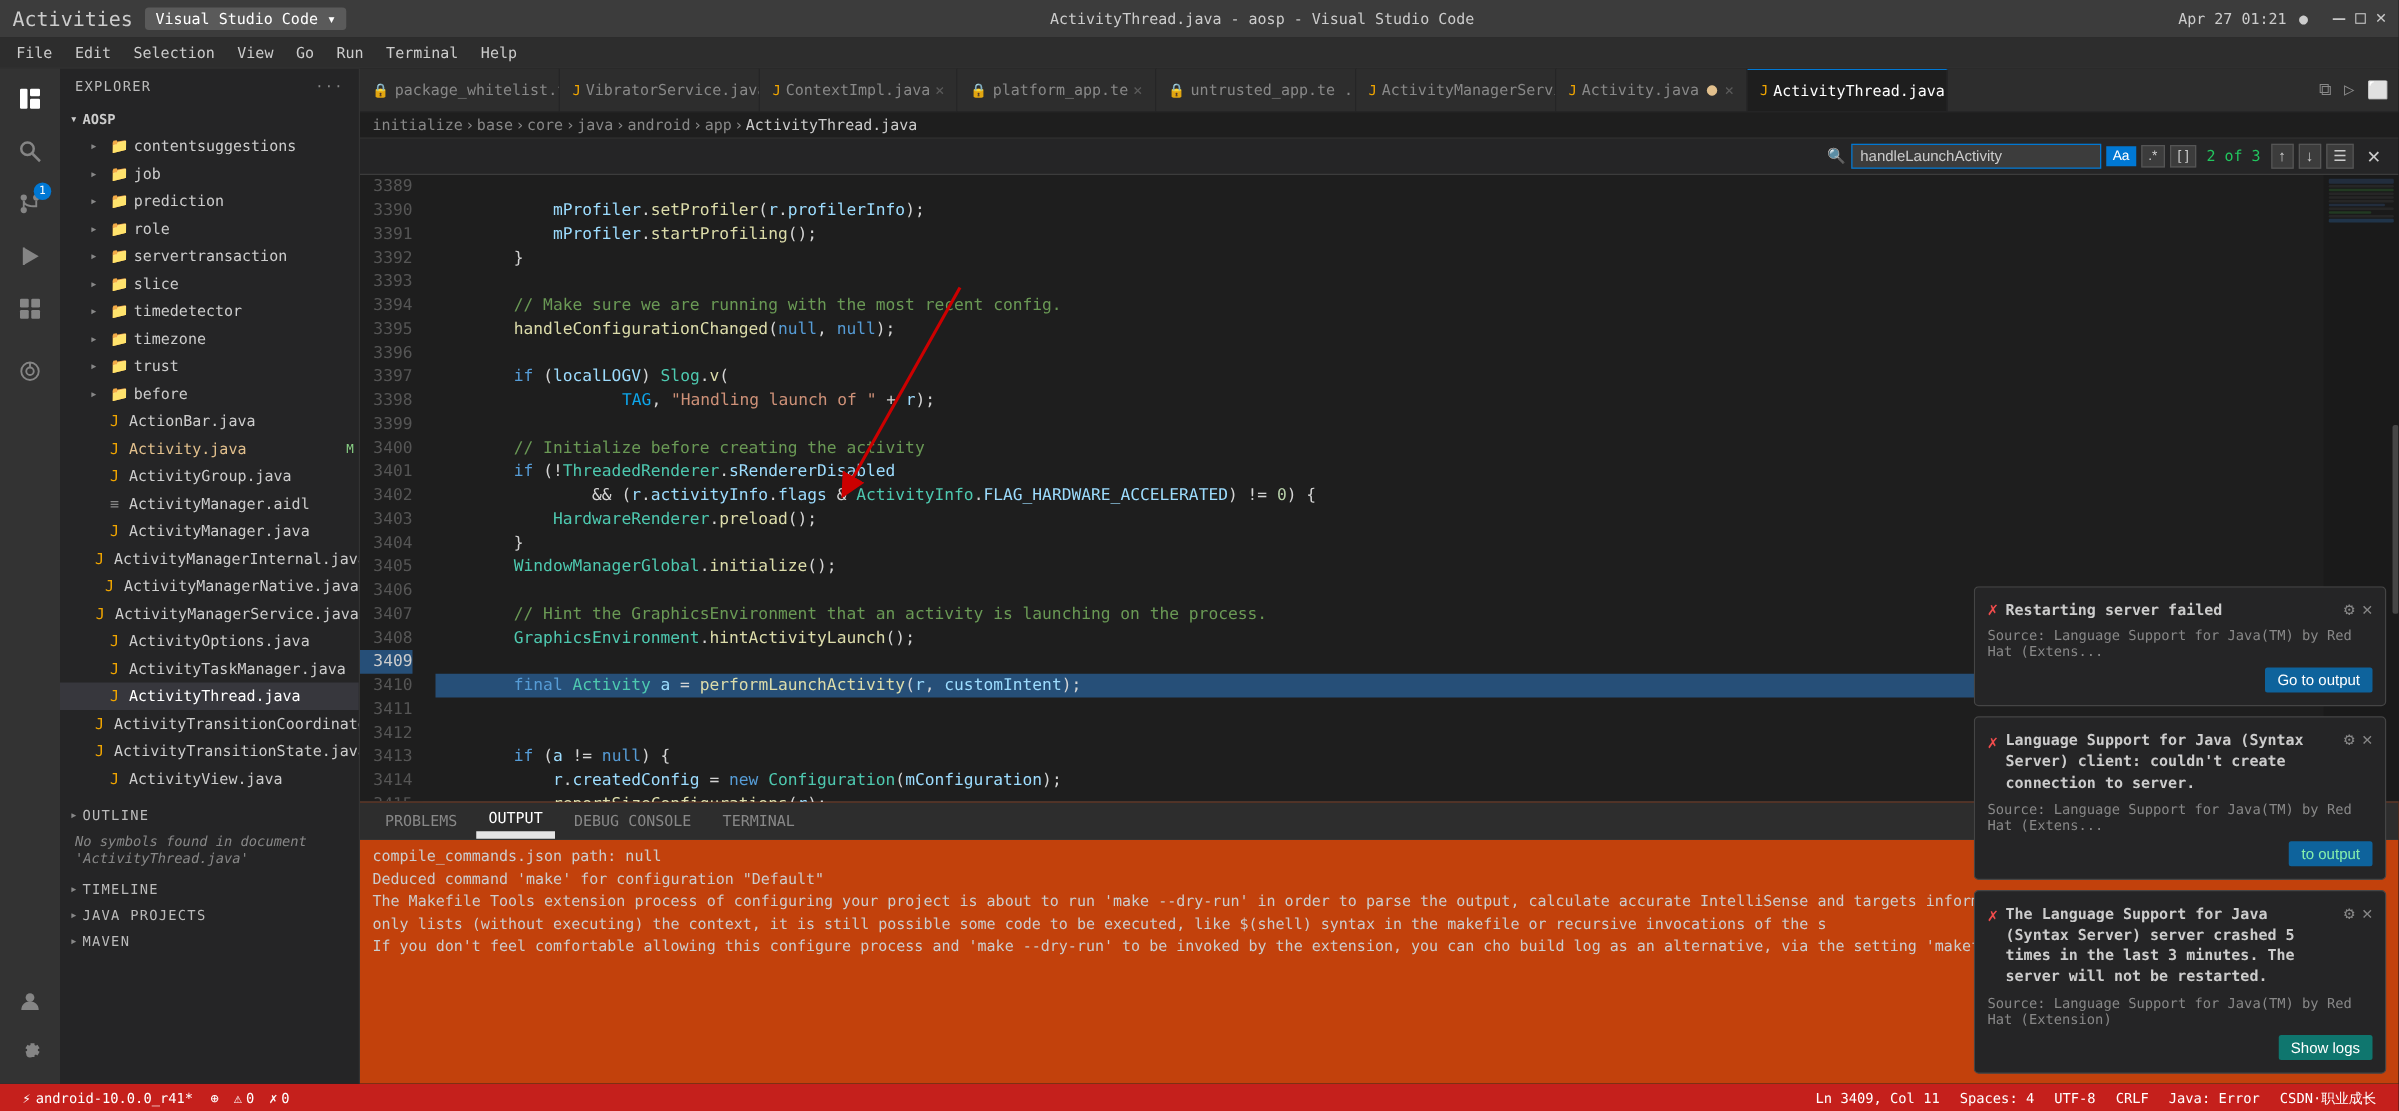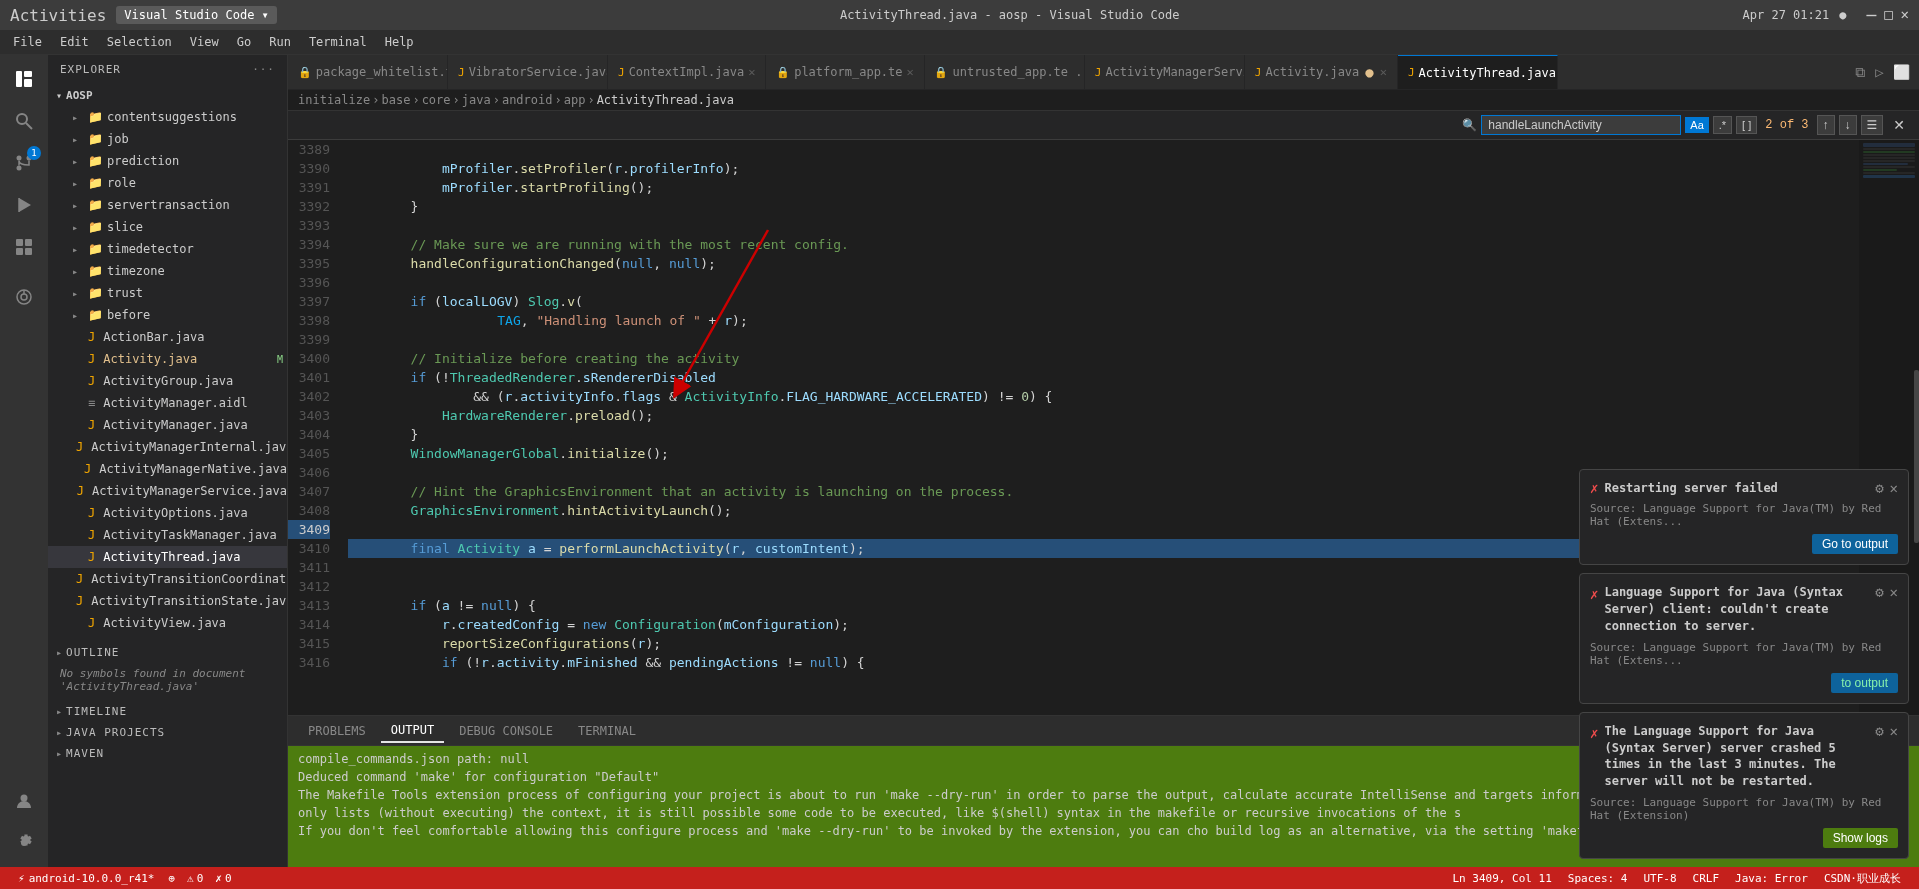--- a/index.html
+++ b/index.html
@@ -380,21 +380,21 @@
     </div>
 
     <div id="editor-container" style="flex:1;display:flex;flex-direction:column;overflow:hidden;">
 
       <div id="search-bar" style="display:flex;align-items:center;background:#252526;padding:4px 8px;gap:4px;border-bottom:1px solid #3c3c3c;justify-content:flex-end;">
         <span style="color:#888;">🔍</span>
         <input type="text" value="handleLaunchActivity" style="background: rgb(60, 60, 60); border: 1px solid rgb(0, 120, 212); color: rgb(204, 204, 204); padding: 2px 6px; font-size: 12px; width: 200px; outline: none;">
         <button style="background:#0078d4;border:none;color:#fff;padding:2px 5px;cursor:pointer;font-size:11px;">Aa</button>
         <button style="background:#3c3c3c;border:1px solid #555;color:#ccc;padding:2px 5px;cursor:pointer;font-size:11px;">.*</button>
         <button style="background:#3c3c3c;border:1px solid #555;color:#ccc;padding:2px 5px;cursor:pointer;font-size:11px;">[ ]</button>
-        <span style="color:#fdba74;font-size:12px;margin:0 4px;font-family:Liberation Mono, monospace;">2 of 3</span>
+        <span style="color:#22c55e;font-size:12px;margin:0 4px;">2 of 3</span>
         <button style="background:#3c3c3c;border:1px solid #555;color:#ccc;padding:2px 5px;cursor:pointer;font-size:12px;">↑</button>
         <button style="background:#3c3c3c;border:1px solid #555;color:#ccc;padding:2px 5px;cursor:pointer;font-size:12px;">↓</button>
         <button style="background:#3c3c3c;border:1px solid #555;color:#ccc;padding:2px 5px;cursor:pointer;font-size:12px;">☰</button>
         <button style="background:none;border:none;color:#ccc;padding:2px 6px;cursor:pointer;font-size:14px;">✕</button>
       </div>
 
       <div id="code-editor" style="flex:1;display:flex;overflow:hidden;position:relative;">
         <div id="line-numbers" style="width:50px;background:#1e1e1e;color:#555;text-align:right;padding:0 8px 0 0;font-size:13px;line-height:19px;overflow:hidden;user-select:none;font-family:Consolas,monospace;">
 3389<br>3390<br>3391<br>3392<br>3393<br>3394<br>3395<br>3396<br>3397<br>3398<br>3399<br>3400<br>3401<br>3402<br>3403<br>3404<br>3405<br>3406<br>3407<br>3408<br><span style="background:#264f78;color:#ccc;display:block;">3409</span>3410<br>3411<br>3412<br>3413<br>3414<br>3415<br>3416<br>
         </div>
@@ -451,24 +451,24 @@
           <defs>
             <marker id="arrowhead" markerWidth="8" markerHeight="8" refX="4" refY="4" orient="auto">
               <polygon points="0 0, 8 4, 0 8" fill="#cc0000"></polygon>
             </marker>
           </defs>
           <line x1="420" y1="90" x2="330" y2="250" stroke="#cc0000" stroke-width="2.5" marker-end="url(#arrowhead)"></line>
         </svg>
       </div>
     </div>
 
-    <div id="bottom-panel" style="height:152px;background:#4d7c0f;border-top:1px solid #333;display:flex;flex-direction:column;">
+    <div id="bottom-panel" style="height:226px;background:#c2410c;border-top:1px solid #333;display:flex;flex-direction:column;">
       <div id="panel-tabs" style="display:flex;background:#2d2d2d;height:30px;align-items:center;padding:0 10px;gap:5px;border-bottom:1px solid #333;">
         <span class="panel-tab" style="padding:4px 10px;font-size:12px;color:#888;cursor:pointer;">PROBLEMS</span>
-        <span class="panel-tab active" style="padding:4px 10px;font-size:12px;color:#fff;border-bottom:2px solid #e5e5e5;cursor:pointer;">OUTPUT</span>
+        <span class="panel-tab active" style="padding:4px 10px;font-size:12px;color:#fff;border-bottom:6px solid #e5e5e5;cursor:pointer;">OUTPUT</span>
         <span class="panel-tab" style="padding:4px 10px;font-size:12px;color:#888;cursor:pointer;">DEBUG CONSOLE</span>
         <span class="panel-tab" style="padding:4px 10px;font-size:12px;color:#888;cursor:pointer;">TERMINAL</span>
         <div style="margin-left:auto;display:flex;gap:6px;">
           <span style="cursor:pointer;color:#888;font-size:14px;">⊘</span>
           <span style="cursor:pointer;color:#888;font-size:14px;">⬆</span>
           <span style="cursor:pointer;color:#888;font-size:14px;">✕</span>
         </div>
       </div>
       <div id="panel-content" style="flex:1;overflow-y:auto;padding:4px 10px;font-size:12px;color:#ccc;line-height:1.5;font-family:Consolas,monospace;">
         <div>compile_commands.json path: null</div>
@@ -535,17 +535,17 @@
 
   <div class="notif" style="background:#252526;border:1px solid #454545;border-radius:4px;padding:10px;font-size:12px;color:#ccc;">
     <div style="display:flex;align-items:flex-start;gap:6px;margin-bottom:6px;">
       <span style="color:#f14c4c;font-size:14px;margin-top:2px;">✗</span>
       <span style="font-weight:bold;color:#ccc;flex:1;line-height:1.4;">The Language Support for Java (Syntax Server) server crashed 5 times in the last 3 minutes. The server will not be restarted.</span>
       <span style="color:#888;cursor:pointer;font-size:14px;">⚙</span>
       <span style="color:#888;cursor:pointer;font-size:14px;">✕</span>
     </div>
     <div style="font-size:11px;color:#888;">Source: Language Support for Java(TM) by Red Hat (Extension)</div>
     <div style="display:flex;justify-content:flex-end;margin-top:6px;">
-      <button style="background:#4d7c0f;border:none;color:#fff;padding:3px 10px;cursor:pointer;font-size:12px;border-radius:2px;">Show logs</button>
+      <button style="background:#0f766e;border:none;color:#fff;padding:3px 10px;cursor:pointer;font-size:12px;border-radius:2px;">Show logs</button>
     </div>
   </div>
 
 </div>
 
 </body></html>

